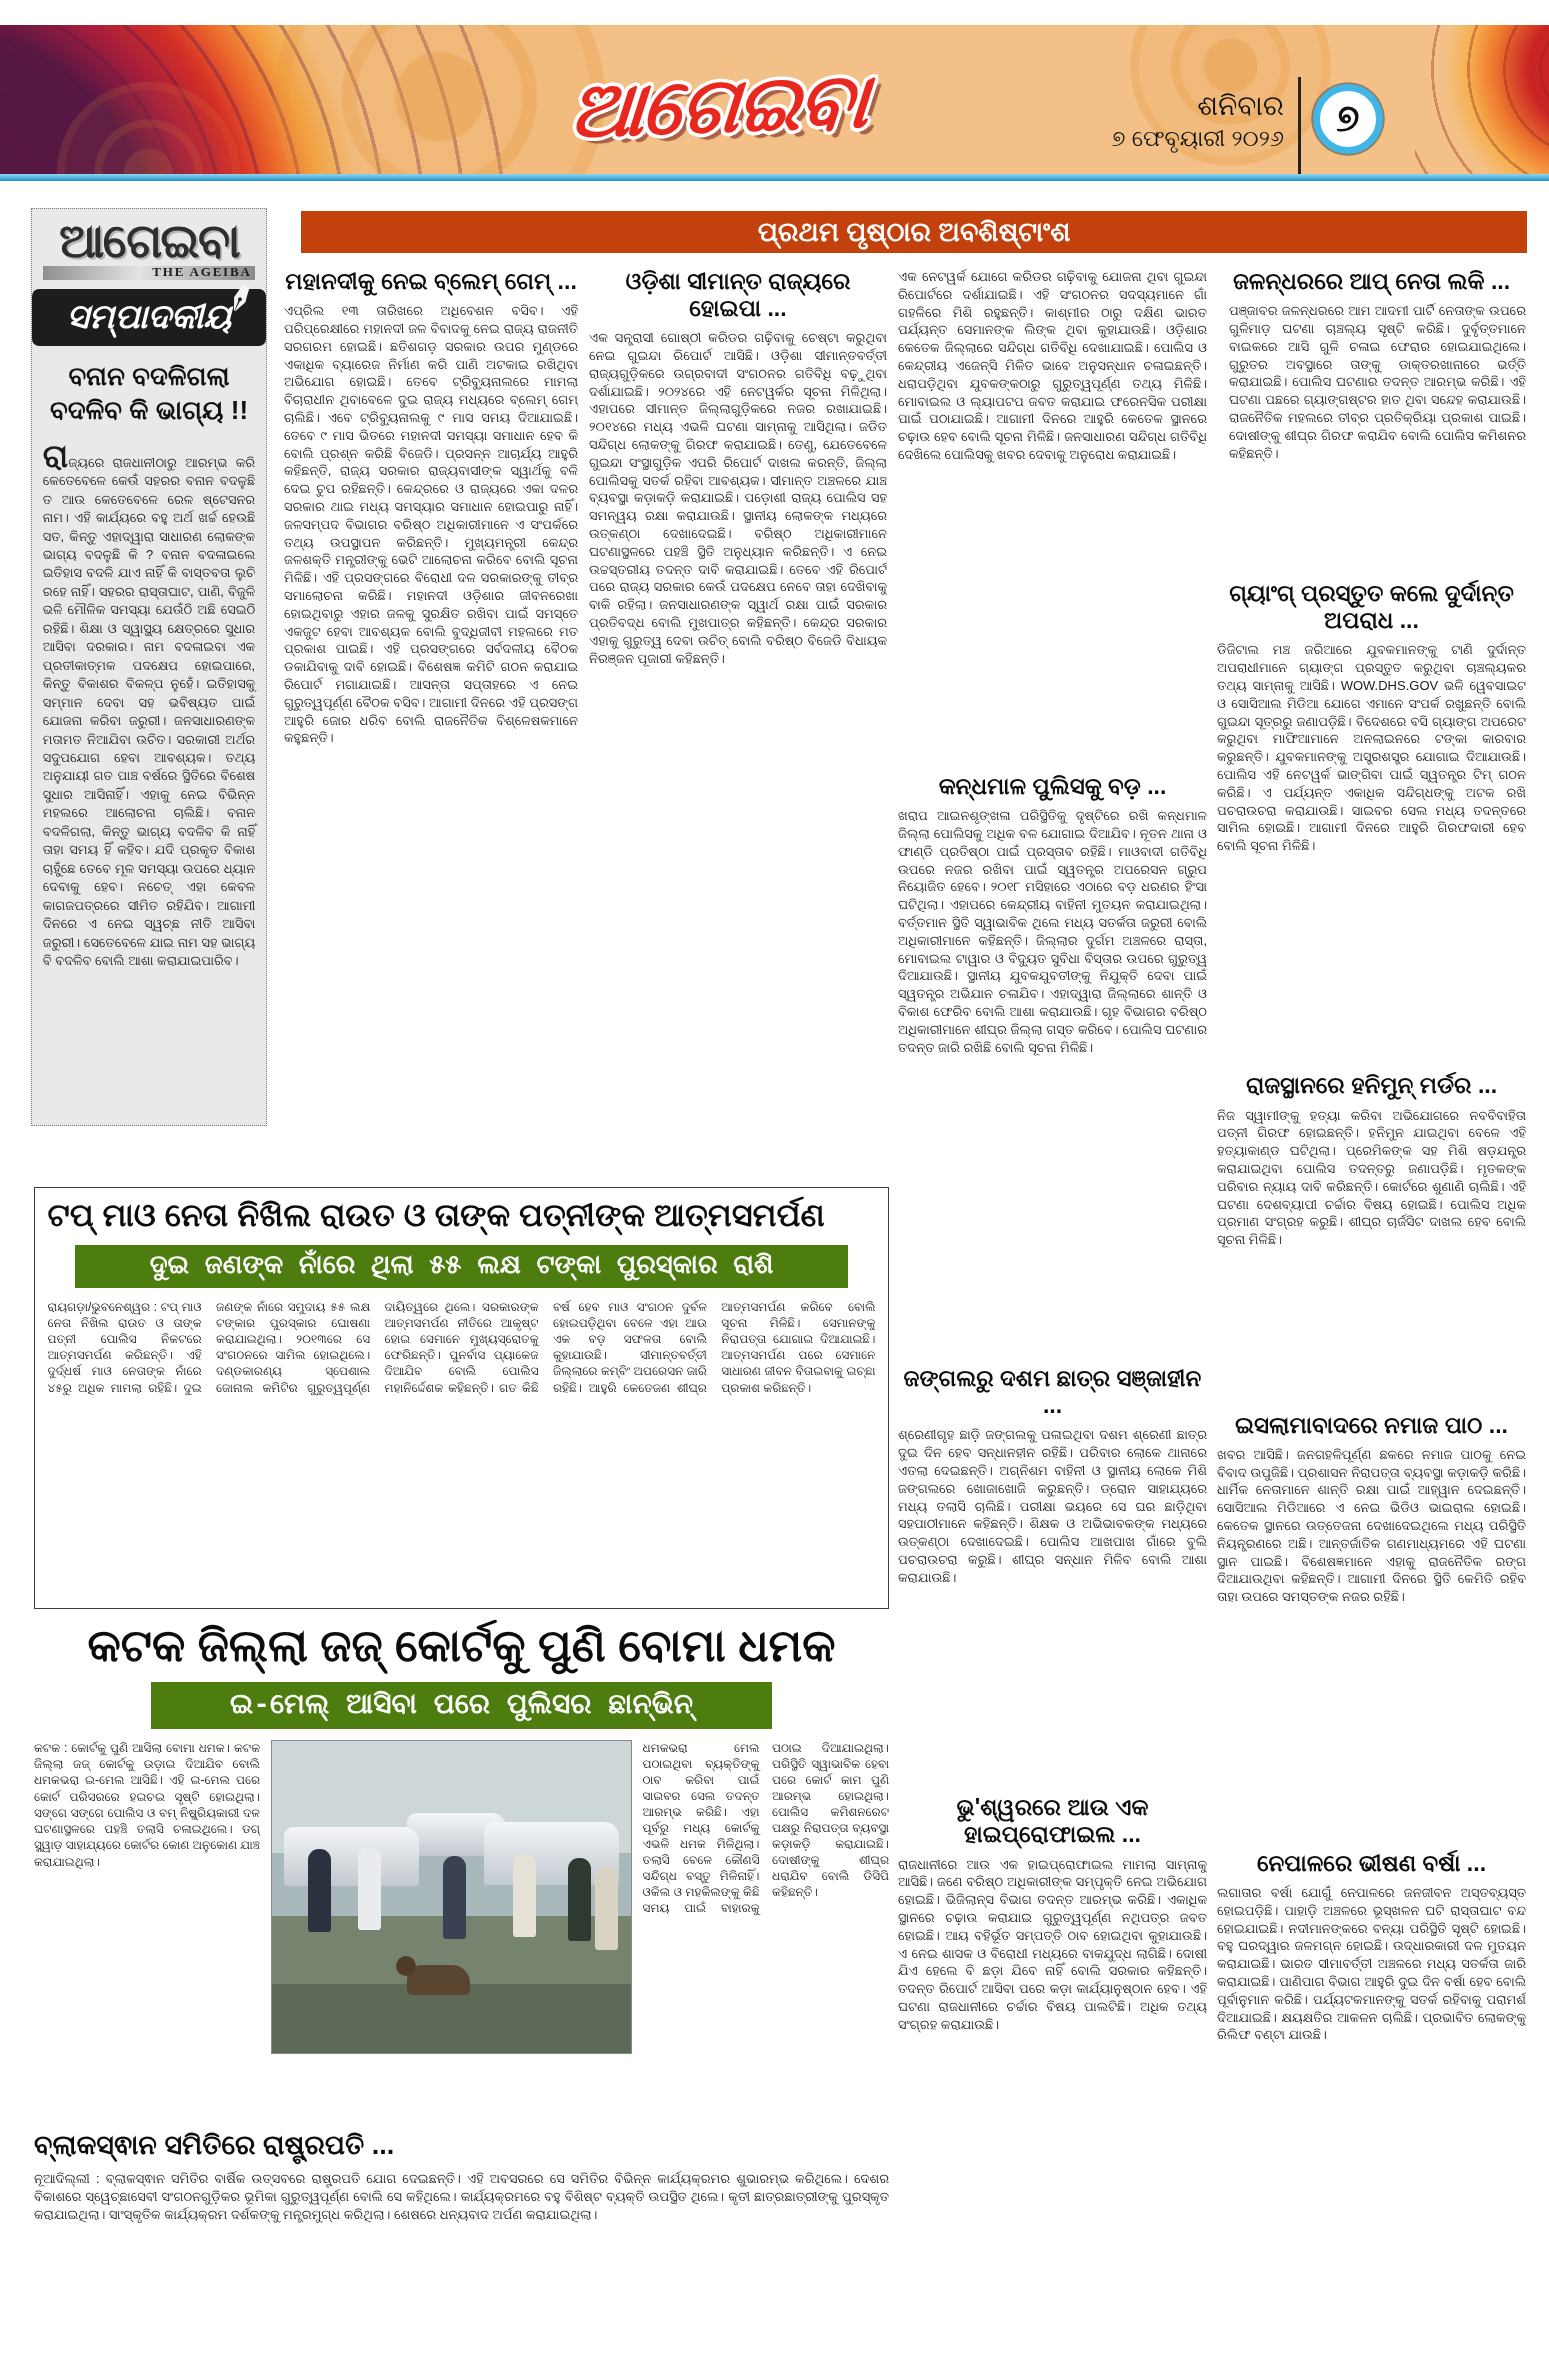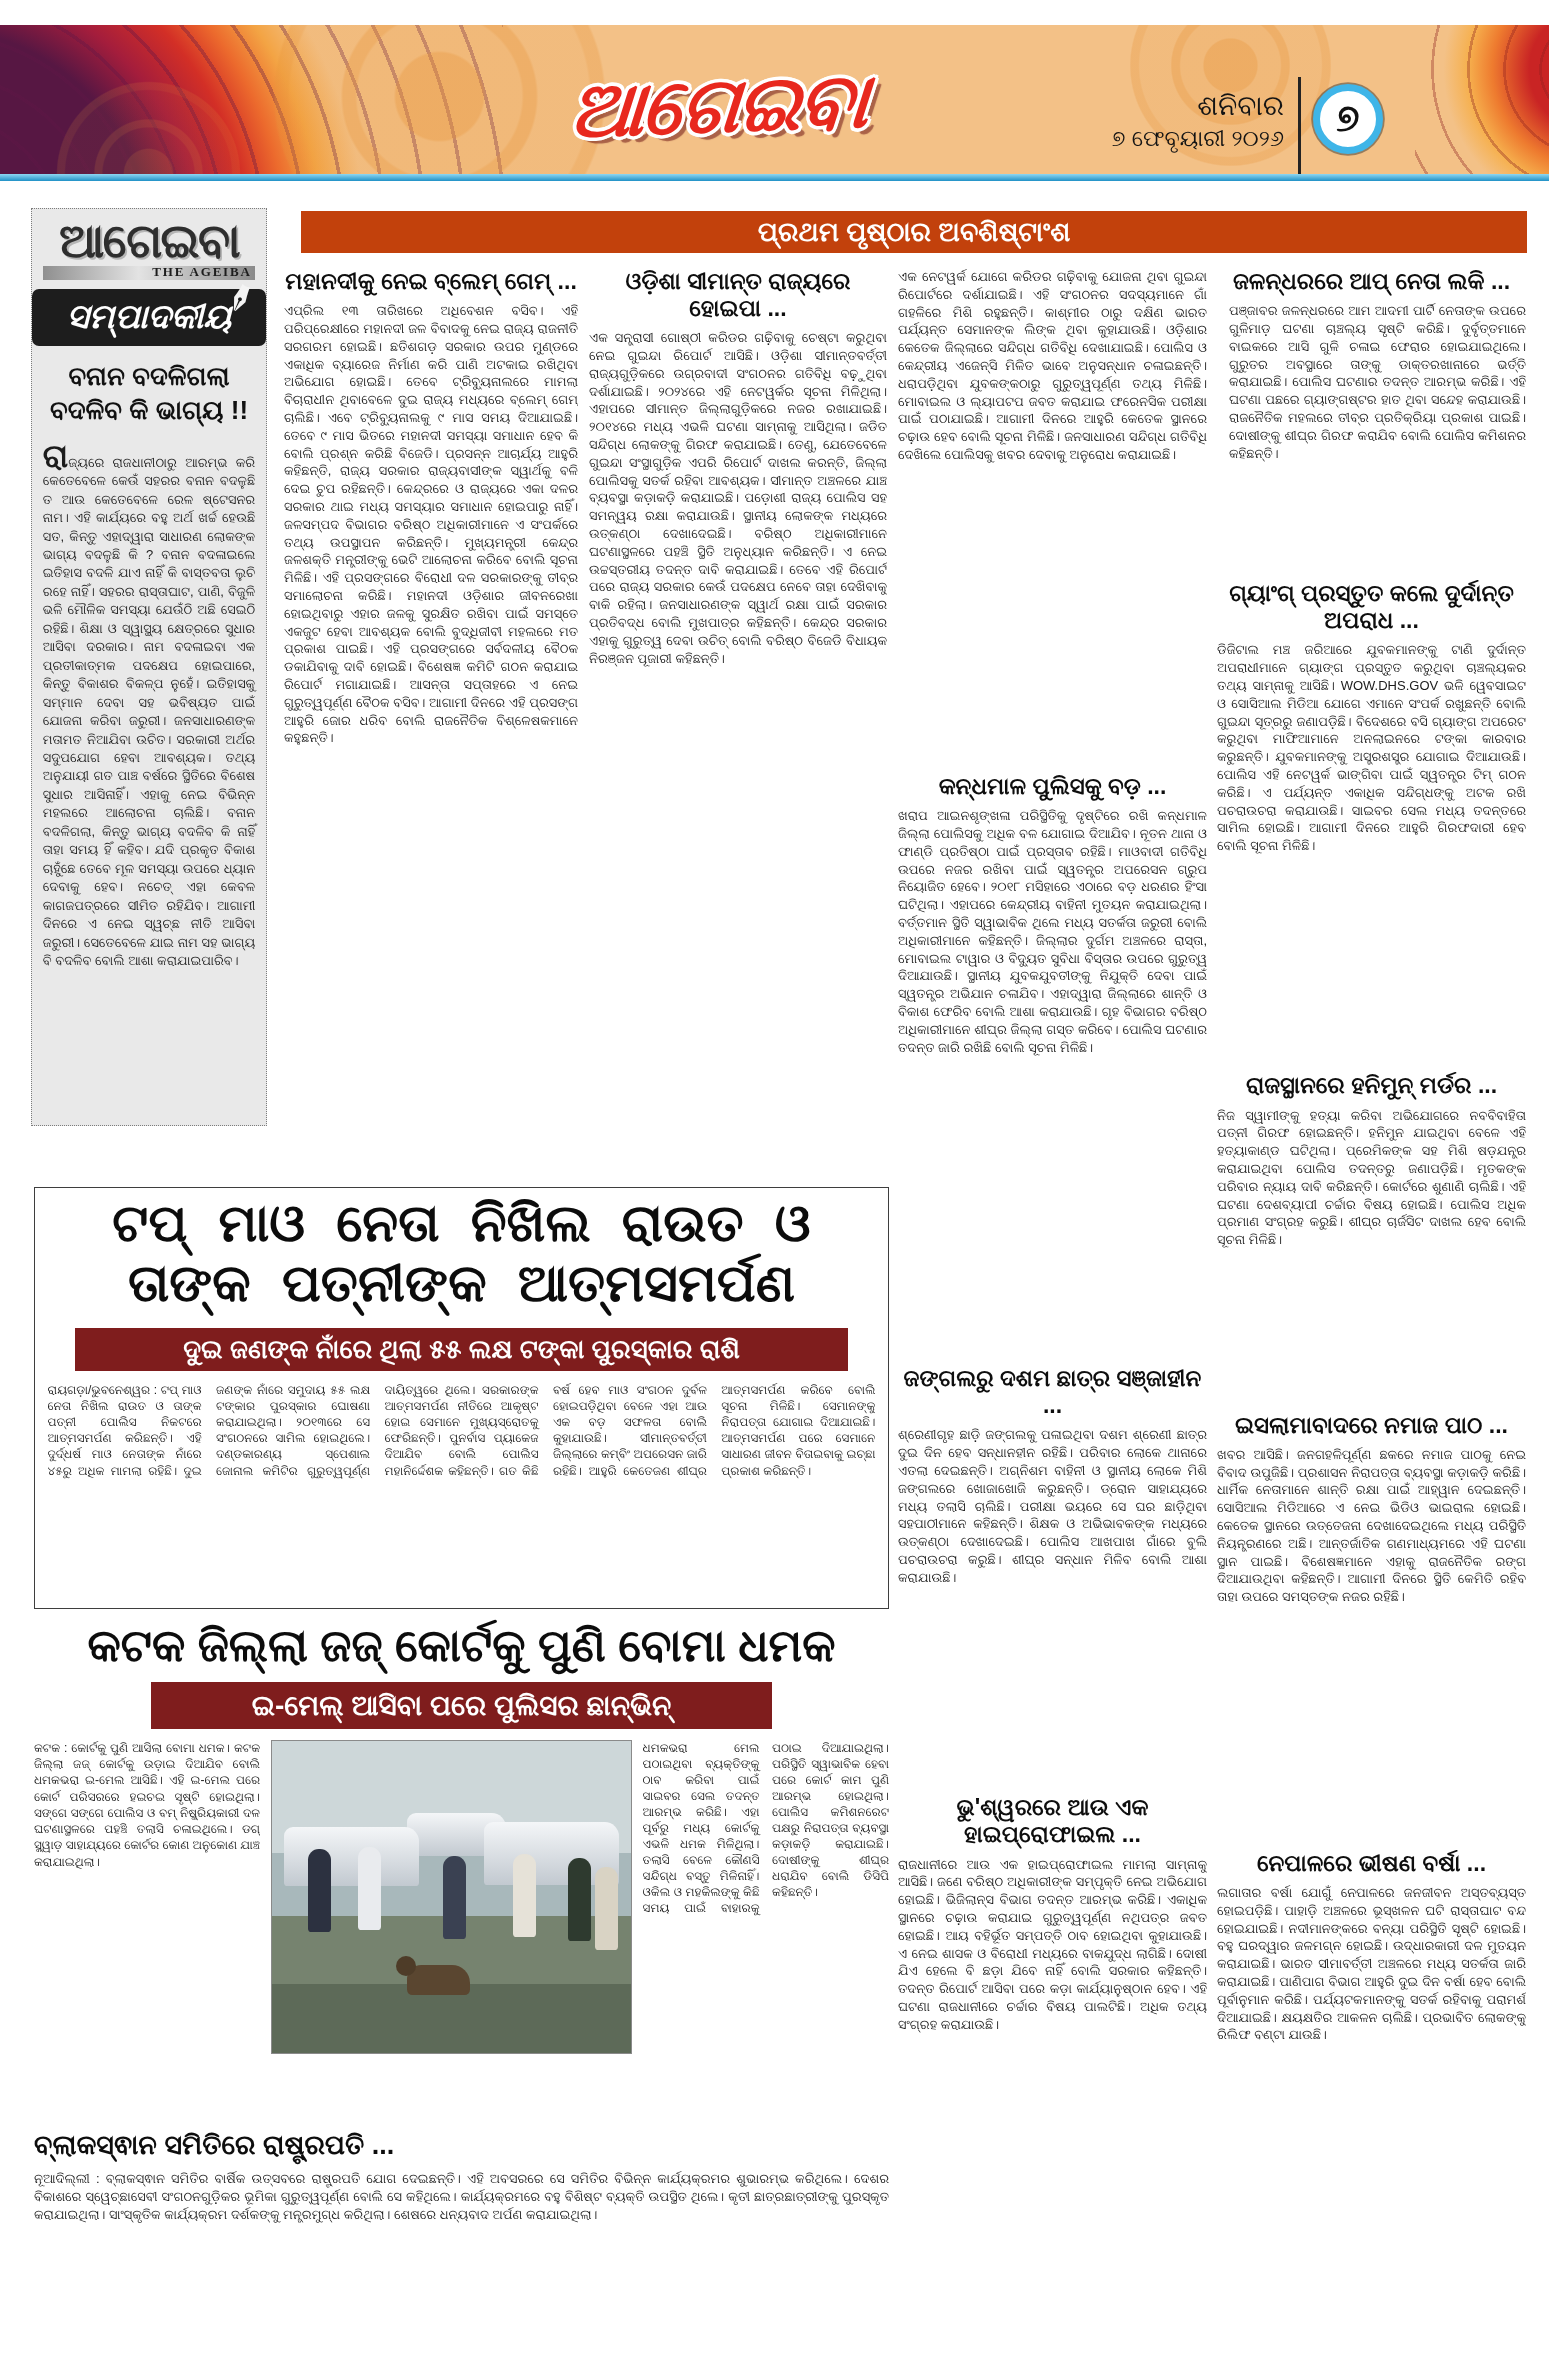--- a/index.html
+++ b/index.html
@@ -62,23 +62,23 @@
   .c4{left:898px;top:268px;width:309px;height:2101px;}
   .c5{left:1217px;top:268px;width:309px;height:2101px;}
   .story h3{font-size:23px;font-weight:bold;text-align:center;margin:0 0 7.2px;color:#0e0e0e;}
   .story .body{font-size:13px;line-height:1.37;text-align:justify;color:#1b1b1b;overflow:hidden;}
   .h960{height:862px;} .h552{height:496px;} .h612{height:549px;} .h400{height:359px;} .h540{height:485px;}
   .h300{height:269px;margin-left:12px;} .h470{height:422px;} .h330{height:296px;} .h440{height:395px;} .h500{height:449px;}
 
   
   .maoist{position:absolute;left:34px;top:1187px;width:855px;height:422px;border:1.8px solid #3e3e3e;
           box-sizing:border-box;padding:5.4px 12.6px;}
-  .maoist h2{font-size:52px;font-weight:bold;text-align:center;margin:3.6px 0 10.8px;color:#0c0c0c;font-family:Liberation Mono, monospace;}
-  .subbar{background:#7f1d1d;color:#fff;font-size:26px;font-weight:bold;text-align:center;
-          height:43px;line-height:43px;}
+  .maoist h2{font-size:32px;font-weight:bold;text-align:left;margin:3.6px 0 10.8px;color:#0c0c0c;}
+  .subbar{background:#4d7c0f;color:#fff;font-size:26px;font-weight:bold;text-align:center;
+          height:43px;line-height:43px;font-family:Liberation Mono, monospace;}
   .maoist .subbar{margin:0 27px 10.8px;}
   .maoist .mbody{column-count:5;column-gap:14.4px;font-size:12px;line-height:1.35;text-align:justify;
                  height:286px;overflow:hidden;color:#1b1b1b;}
 
   
   .cuttack{position:absolute;left:34px;top:1618px;width:855px;height:499px;box-sizing:border-box;}
   .cuttack h2{font-size:45px;font-weight:bold;text-align:center;margin:1.8px 0 9px;color:#0c0c0c;}
   .cuttack .subbar{margin:0 117px 10.8px;height:47px;line-height:47px;font-size:28px;}
   .cutrow{display:flex;gap:10.8px;}
   .cut-left{flex:0 0 226px;font-size:12px;line-height:1.36;text-align:justify;height:316px;overflow:hidden;}

